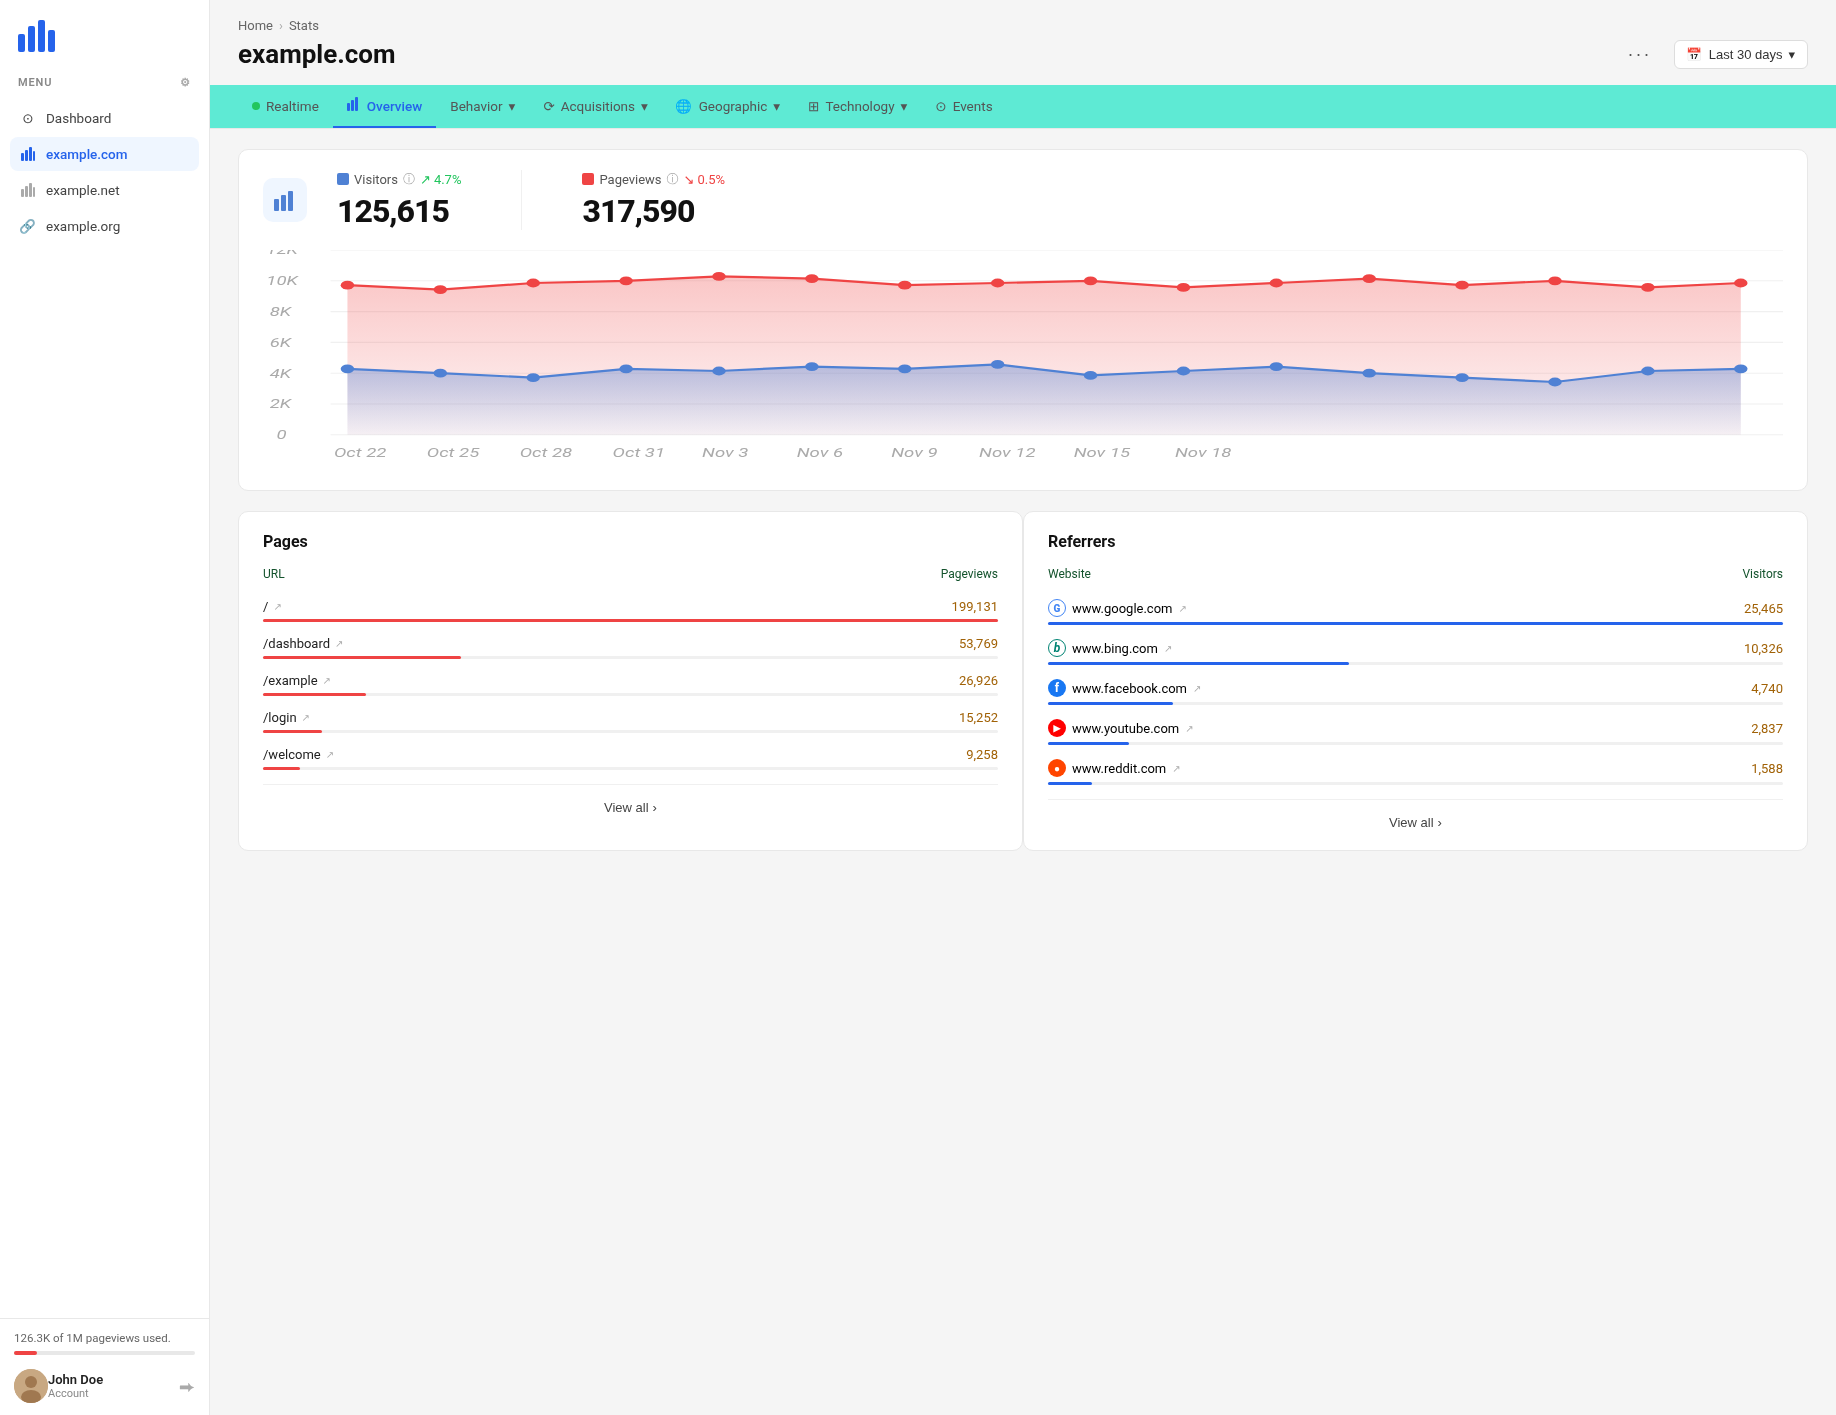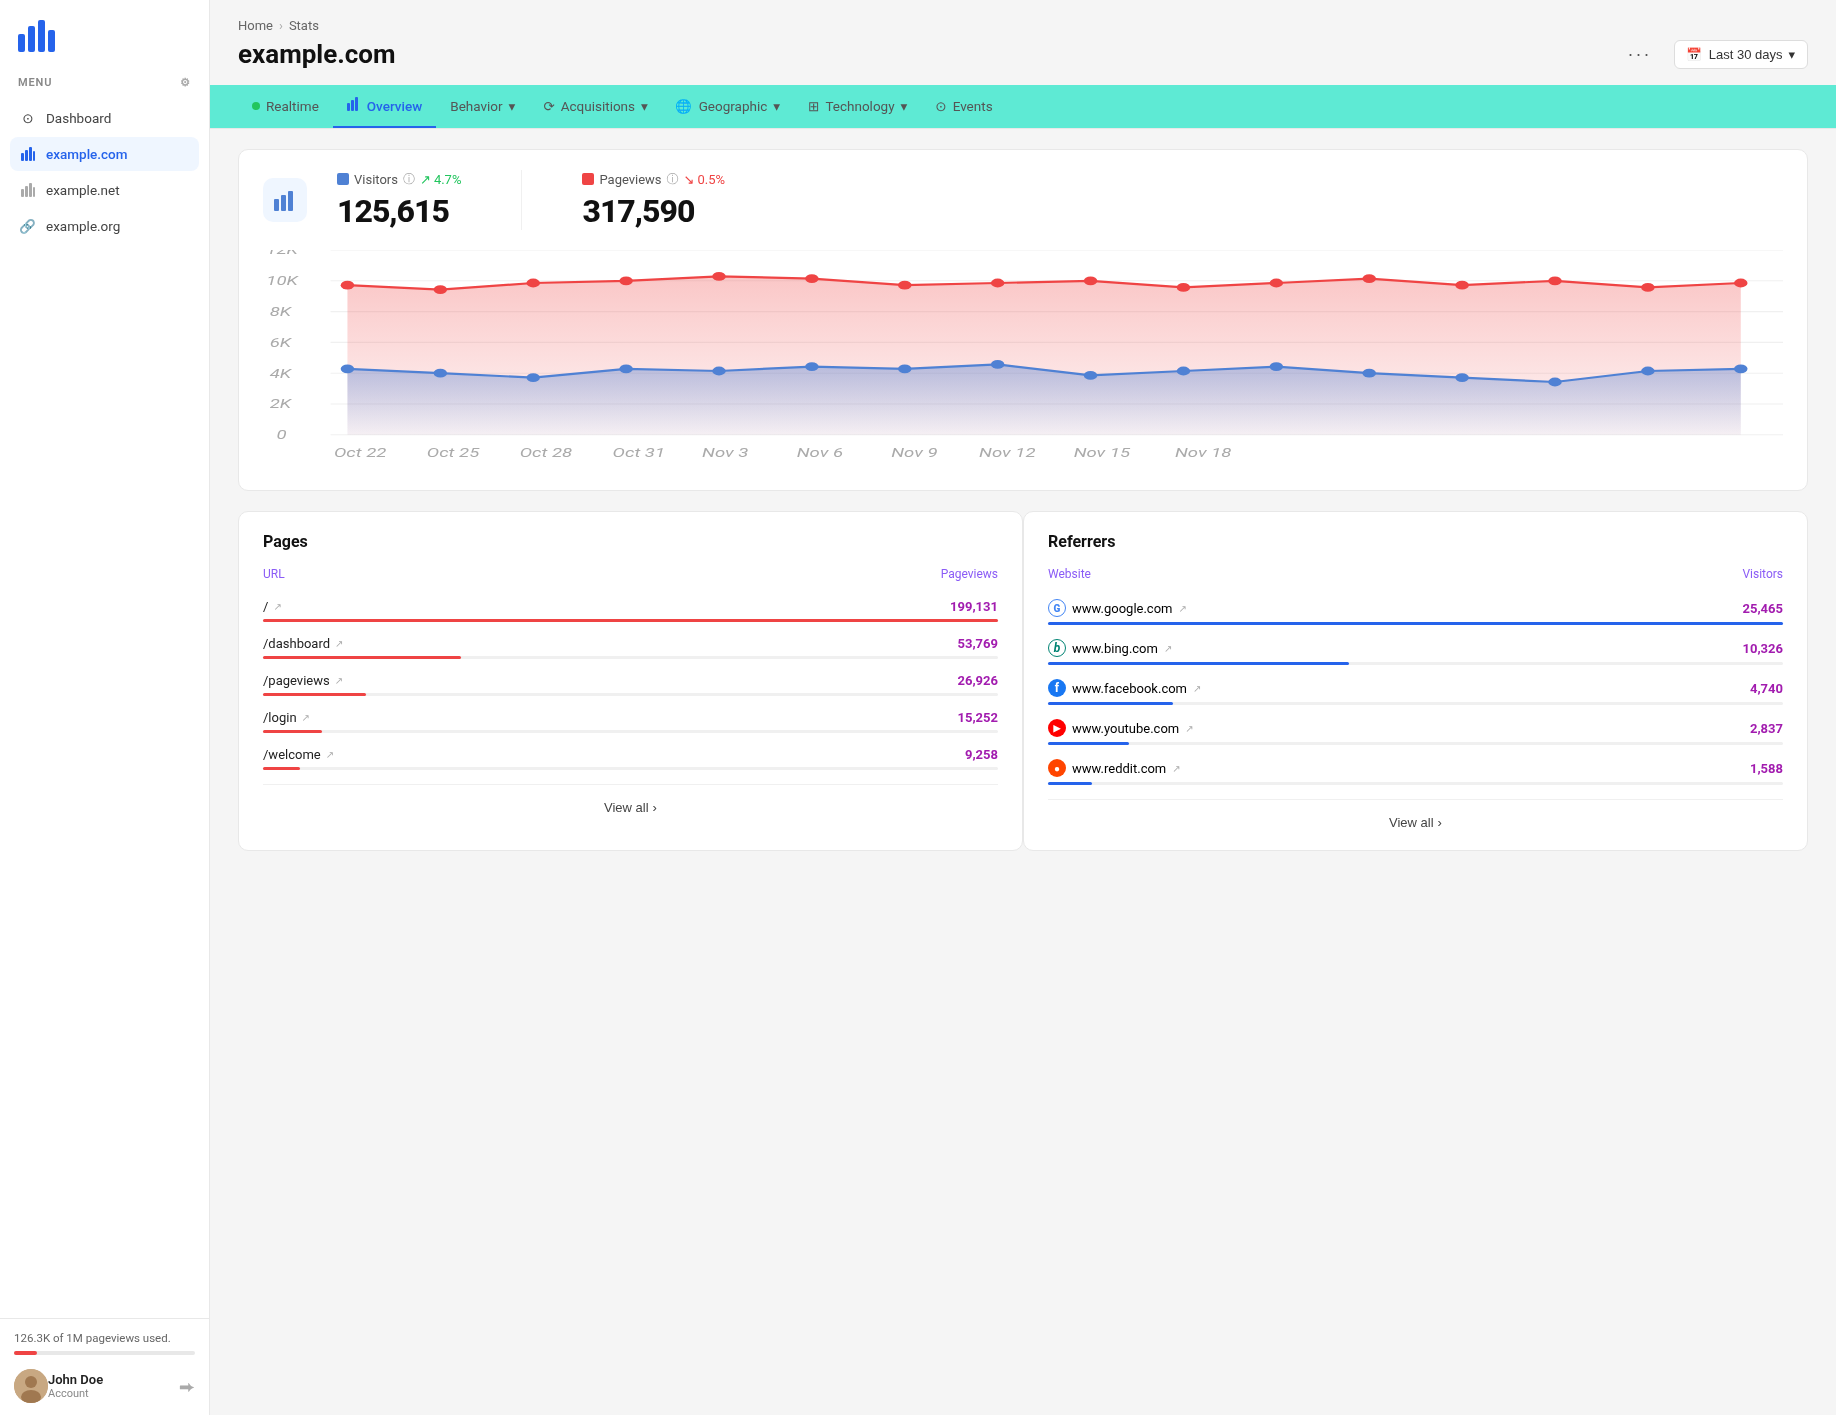--- a/index.html
+++ b/index.html
@@ -245,41 +245,41 @@
       background: #fff;
       border-radius: 10px;
       padding: 20px 24px;
       border: 1px solid #e8e8e8;
     }
     .card-title { font-size: 16px; font-weight: 700; color: #111; margin-bottom: 16px; }
     .table-header {
       display: flex;
       justify-content: space-between;
       font-size: 12px;
-      color: #8b5cf6;
+      color: #14532d;
       margin-bottom: 12px;
       padding-bottom: 6px;
     }
     .table-row-item {
       margin-bottom: 14px;
     }
     .row-top {
       display: flex;
       justify-content: space-between;
       align-items: center;
       margin-bottom: 5px;
     }
     .row-url {
       display: flex;
       align-items: center;
       gap: 5px;
       font-size: 13px;
       color: #222;
     }
-    .row-value { font-size: 13px; color: #a21caf; font-weight: 700; }
+    .row-value { font-size: 13px; color: #a16207; font-weight: 400; }
     .bar-track { height: 3px; background: #f0f0f0; border-radius: 2px; }
     .bar-fill { height: 3px; border-radius: 2px; }
     .bar-red { background: #ef4444; }
     .bar-blue { background: #2563eb; }
     .external-icon { font-size: 10px; color: #aaa; }
     .view-all {
       text-align: center;
       padding-top: 14px;
       border-top: 1px solid #f0f0f0;
       margin-top: 0;
@@ -584,21 +584,21 @@
             <span class="row-value">53,769</span>
           </div>
           <div class="bar-track">
               <div class="bar-fill bar-red" style="width:27%"></div>
             </div>
         </div>
 
         <div class="table-row-item">
           <div class="row-top">
             <div class="row-url">
-              <span>/pageviews</span>
+              <span>/example</span>
               <span class="external-icon">↗</span>
             </div>
             <span class="row-value">26,926</span>
           </div>
           <div class="bar-track">
               <div class="bar-fill bar-red" style="width:14%"></div>
             </div>
         </div>
 
         <div class="table-row-item">

